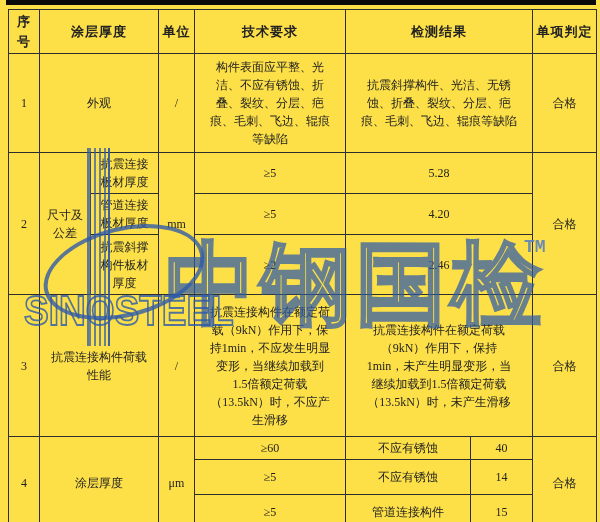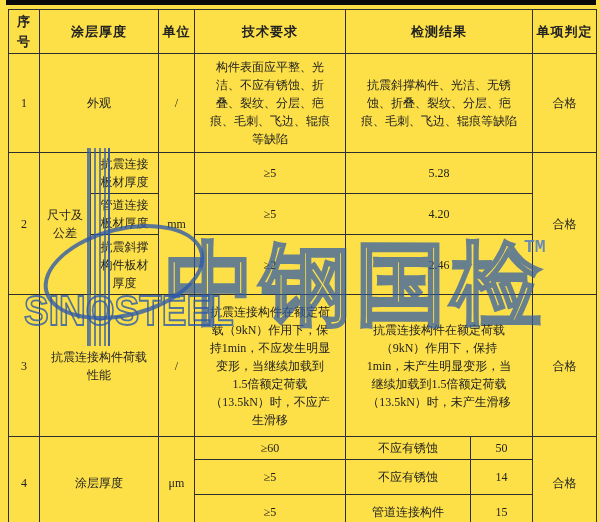--- a/index.html
+++ b/index.html
@@ -152,21 +152,21 @@
 （13.5kN）时，未产生滑移</td>
         <td>合格</td>
       </tr>
 
       <tr>
         <td class="h-r4" rowspan="3">4</td>
         <td rowspan="3" colspan="2">涂层厚度</td>
         <td rowspan="3">μm</td>
         <td class="req">≥60</td>
         <td class="res">不应有锈蚀</td>
-        <td class="res">50</td>
+        <td class="res">40</td>
         <td rowspan="3">合格</td>
       </tr>
       <tr>
         <td class="req h-r4">≥5</td>
         <td class="res">不应有锈蚀</td>
         <td class="res">14</td>
       </tr>
       <tr class="last">
         <td class="req h-r4">≥5</td>
         <td class="res">管道连接构件</td>

